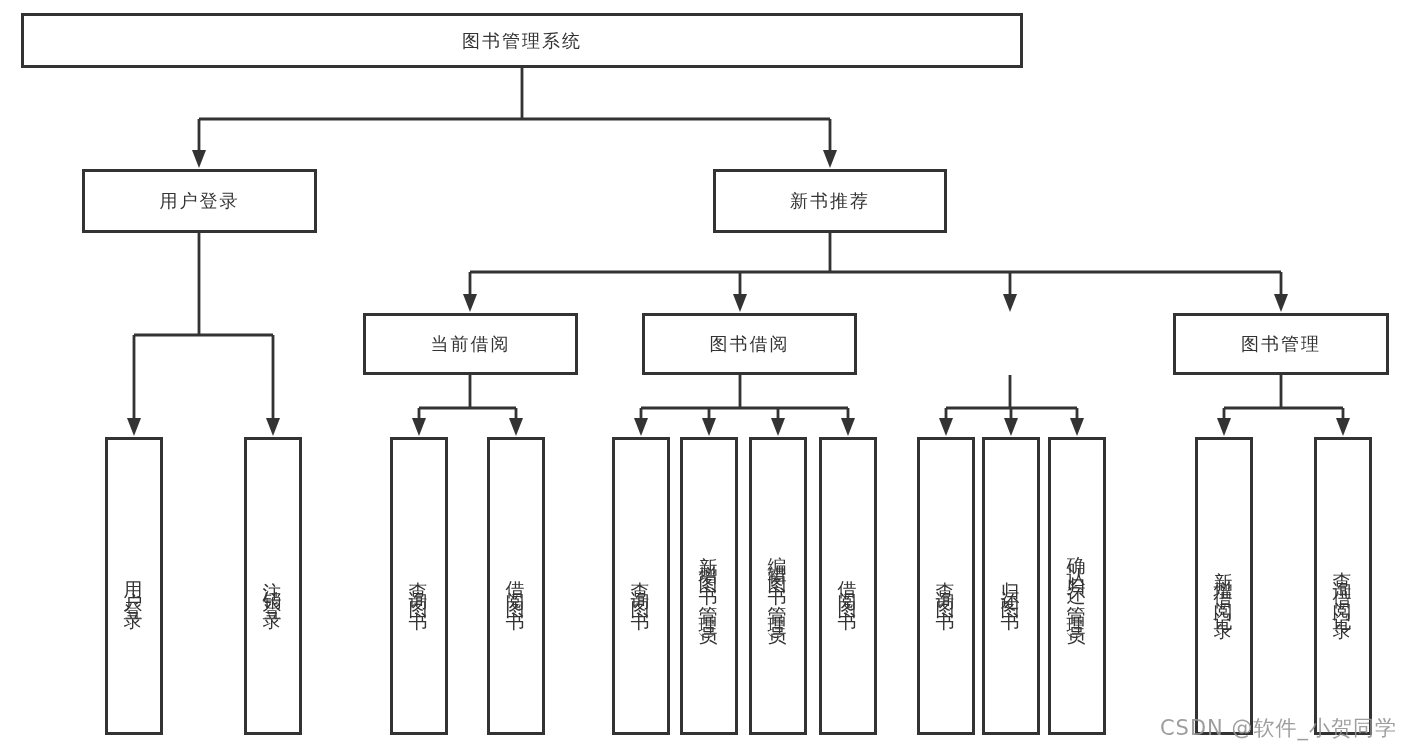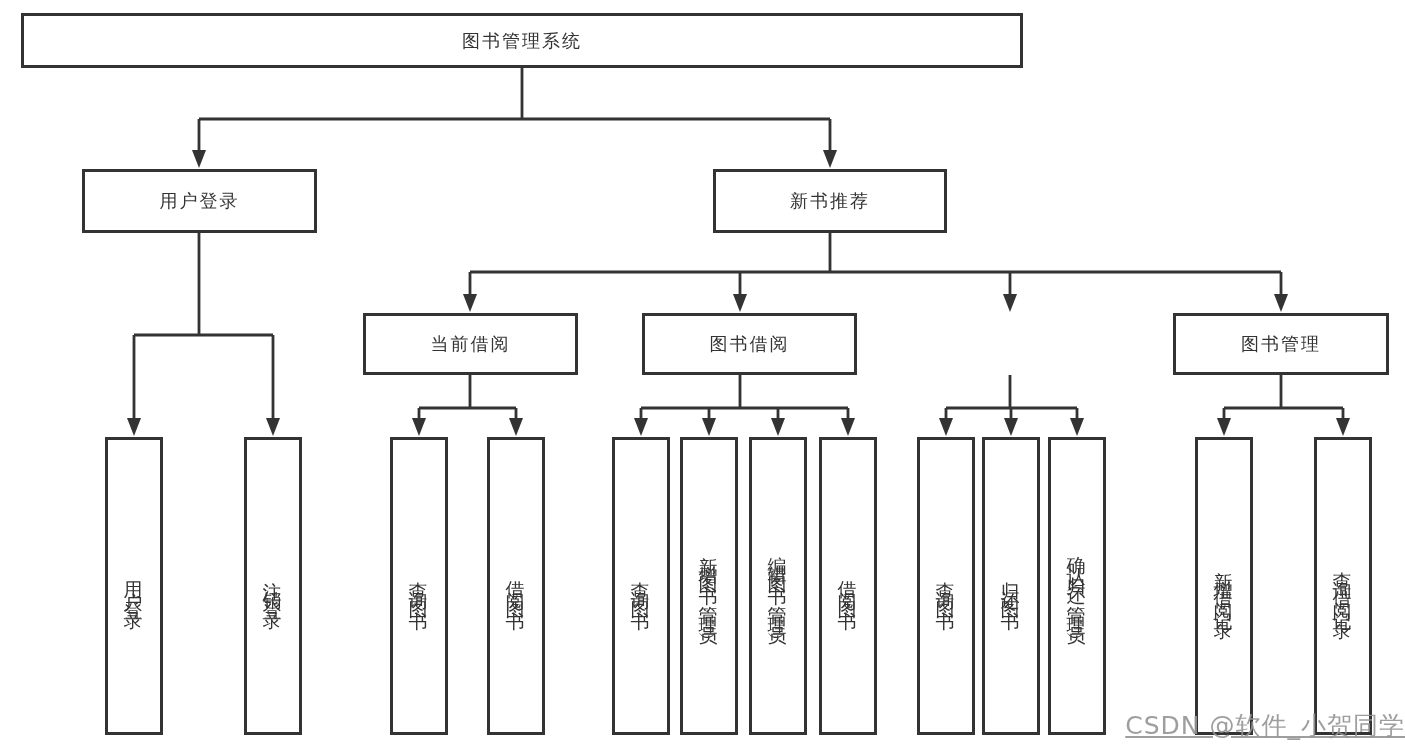--- a/index.html
+++ b/index.html
@@ -38,27 +38,26 @@
     width: 58px;
     height: 298px;
     writing-mode: vertical-rl;
     text-orientation: mixed;
     font-size: 19px;
     letter-spacing: 10px;
     line-height: 58px;
   }
   .watermark {
     position: absolute;
-    right: 0;
+    right: 8px;
     bottom: 5px;
-    font-size: 25px;
+    font-size: 21px;
     color: rgba(148, 148, 148, 0.9);
     letter-spacing: 1px;
     white-space: nowrap;
-    text-decoration: underline;
   }
 </style>
 </head>
 <body>
 
 <div id="stage">
 
   <svg id="connectors" viewBox="0 0 1405 747" xmlns="http://www.w3.org/2000/svg" aria-hidden="true">
 
     <g stroke="#333333" stroke-width="2.8" fill="none">

